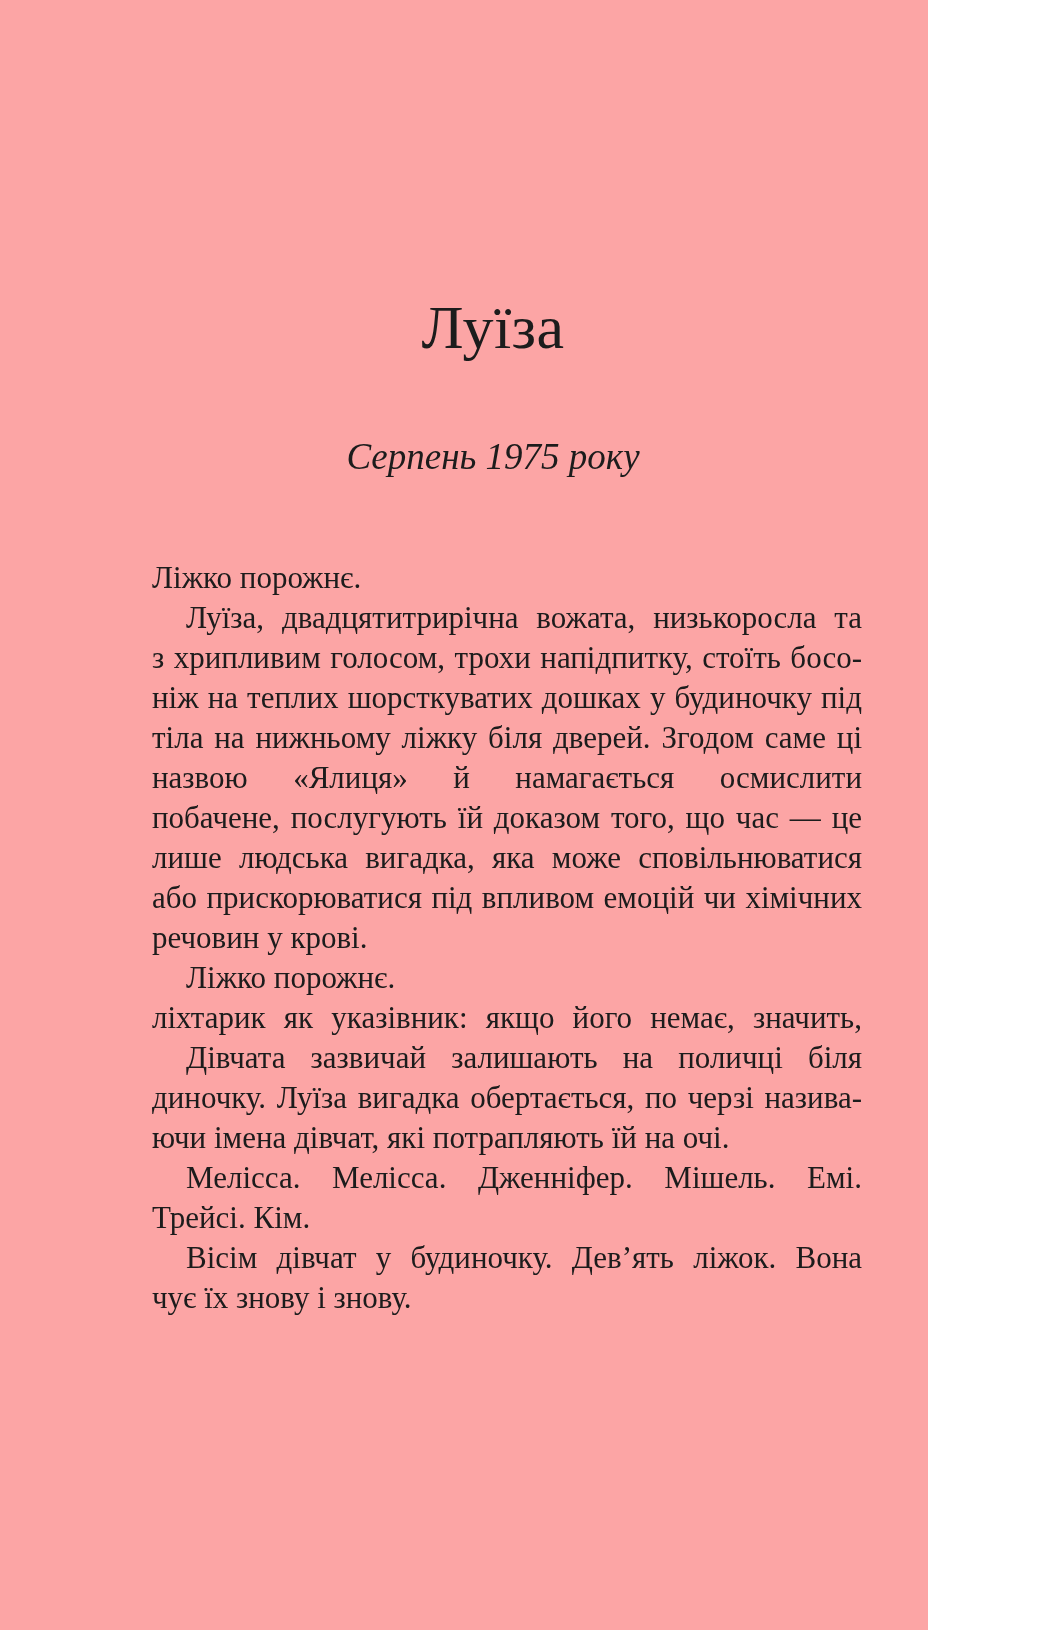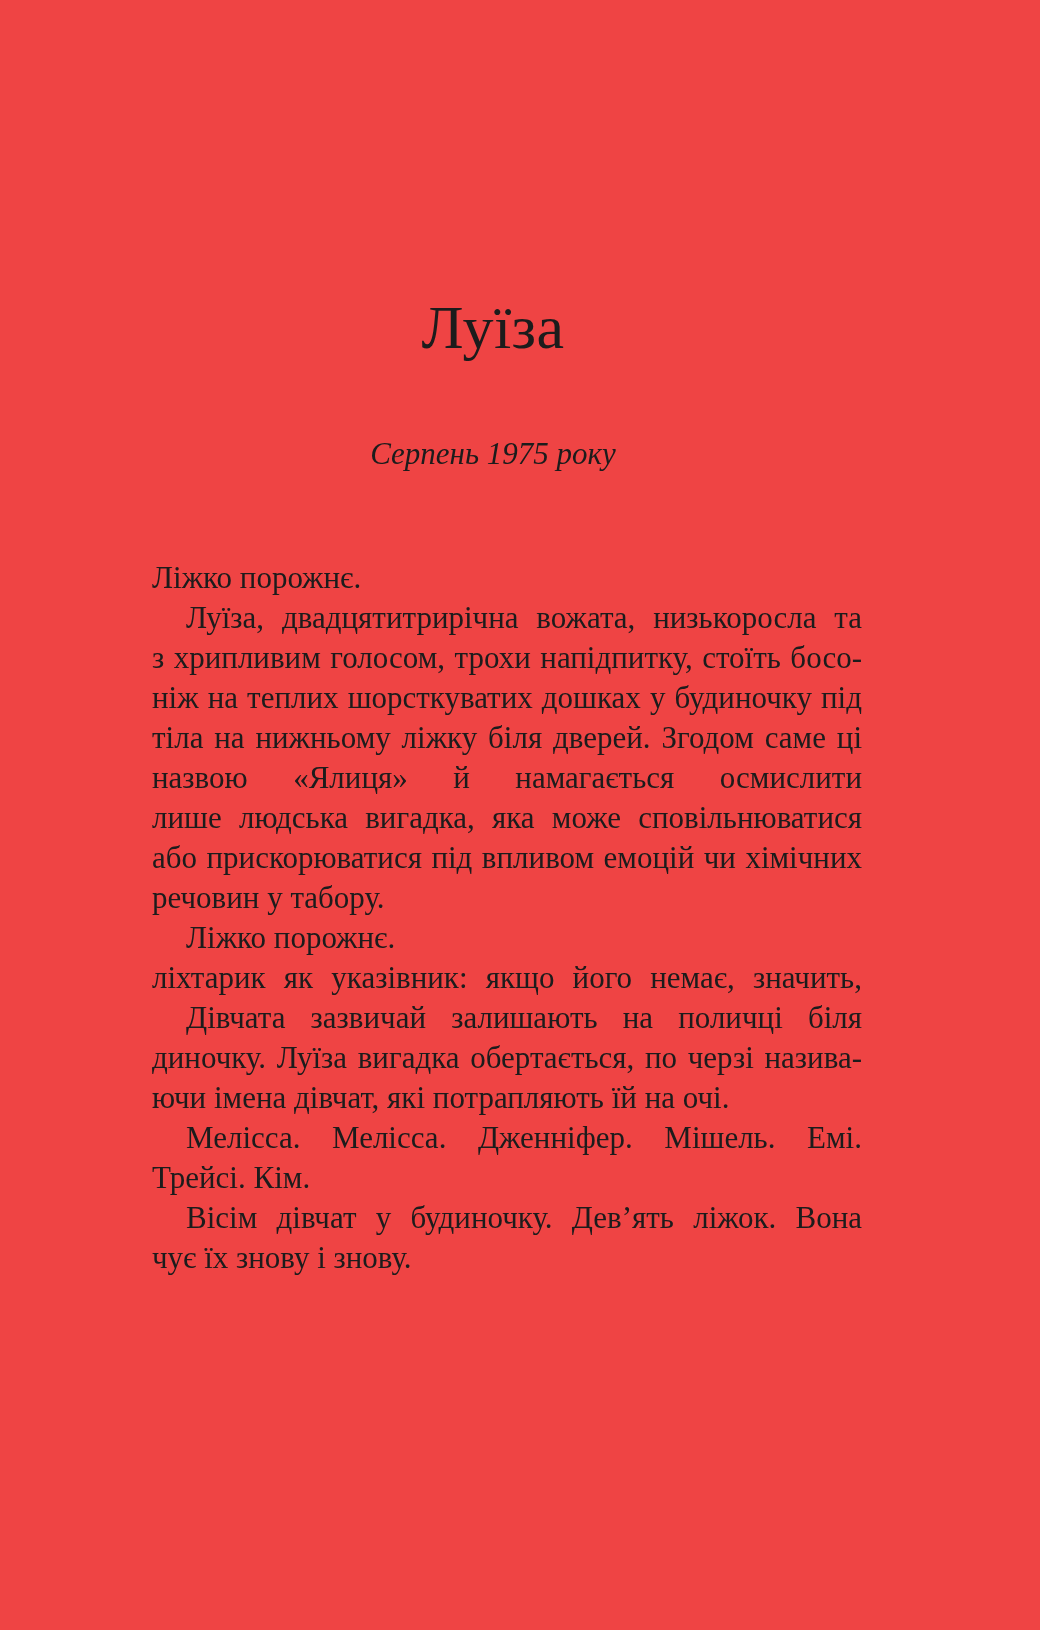--- a/index.html
+++ b/index.html
@@ -2,23 +2,23 @@
 <html><head>
 <meta charset="utf-8">
 <style>
   html, body {
     margin: 0;
     padding: 0;
     background: #ffffff;
   }
   .page {
     position: relative;
-    width: 1040px;
+    width: 928px;
     height: 1630px;
-    background: #ef4444;
+    background: #fca5a5;
     overflow: hidden;
     font-family: "Liberation Serif", "DejaVu Serif", serif;
     color: #1c1c1c;
   }
   .chapter-title {
     position: absolute;
     top: 296px;
     left: 124px;
     width: 738px;
     margin: 0;
@@ -27,21 +27,21 @@
     line-height: 1;
     text-align: center;
     letter-spacing: 0.5px;
     color: #1c1c1c;
   }
   .chapter-subtitle {
     position: absolute;
     top: 438px;
     left: 124px;
     width: 738px;
-    font-size: 31px;
+    font-size: 37px;
     font-style: italic;
     line-height: 1;
     text-align: center;
     color: #1c1c1c;
   }
   .chapter-body {
     position: absolute;
     top: 558px;
     left: 124px;
     width: 738px;
@@ -82,23 +82,24 @@
   <div class="chapter-body" id="chapter-body">
       <div class="paragraph">
         <div class="line last">Ліжко порожнє.</div>
       </div>
       <div class="paragraph">
         <div class="line just indent">Луїза, двадцятитрирічна вожата, низькоросла та</div>
         <div class="line just">з хрипливим голосом, трохи напідпитку, стоїть босо-</div>
         <div class="line just">ніж на теплих шорсткуватих дошках у будиночку під</div>
         <div class="line just">тіла на нижньому ліжку біля дверей. Згодом саме ці</div>
         <div class="line just">назвою «Ялиця» й намагається осмислити відсутність</div>
+        <div class="line just">побачене, послугують їй доказом того, що час — це</div>
         <div class="line just">лише людська вигадка, яка може сповільнюватися</div>
         <div class="line just">або прискорюватися під впливом емоцій чи хімічних</div>
-        <div class="line last">речовин у табору.</div>
+        <div class="line last">речовин у крові.</div>
       </div>
       <div class="paragraph">
         <div class="line last indent">Ліжко порожнє.</div>
       </div>
       <div class="paragraph">
         <div class="line just">ліхтарик як указівник: якщо його немає, значить, меш-</div>
         <div class="line just indent">Дівчата зазвичай залишають на поличці біля дверей</div>
         <div class="line just">диночку. Луїза вигадка обертається, по черзі назива-</div>
         <div class="line last">ючи імена дівчат, які потрапляють їй на очі.</div>
       </div>

